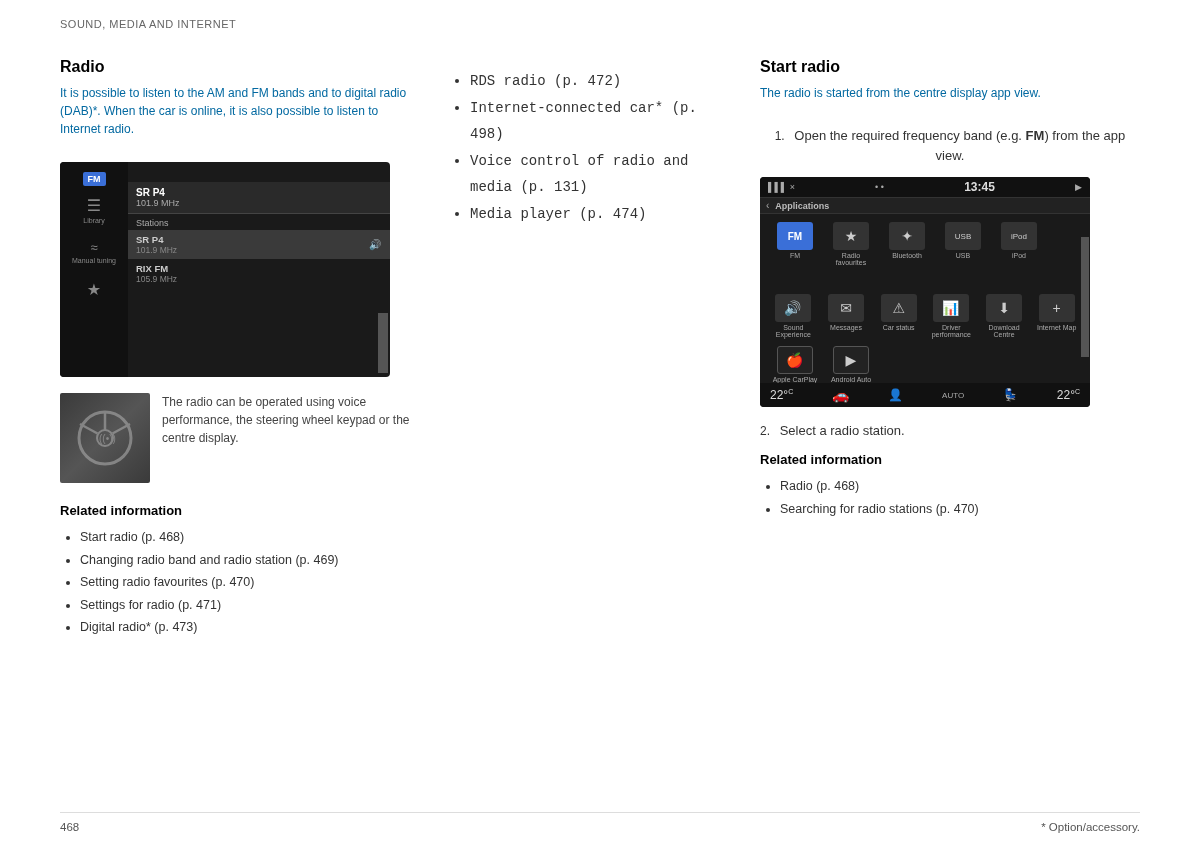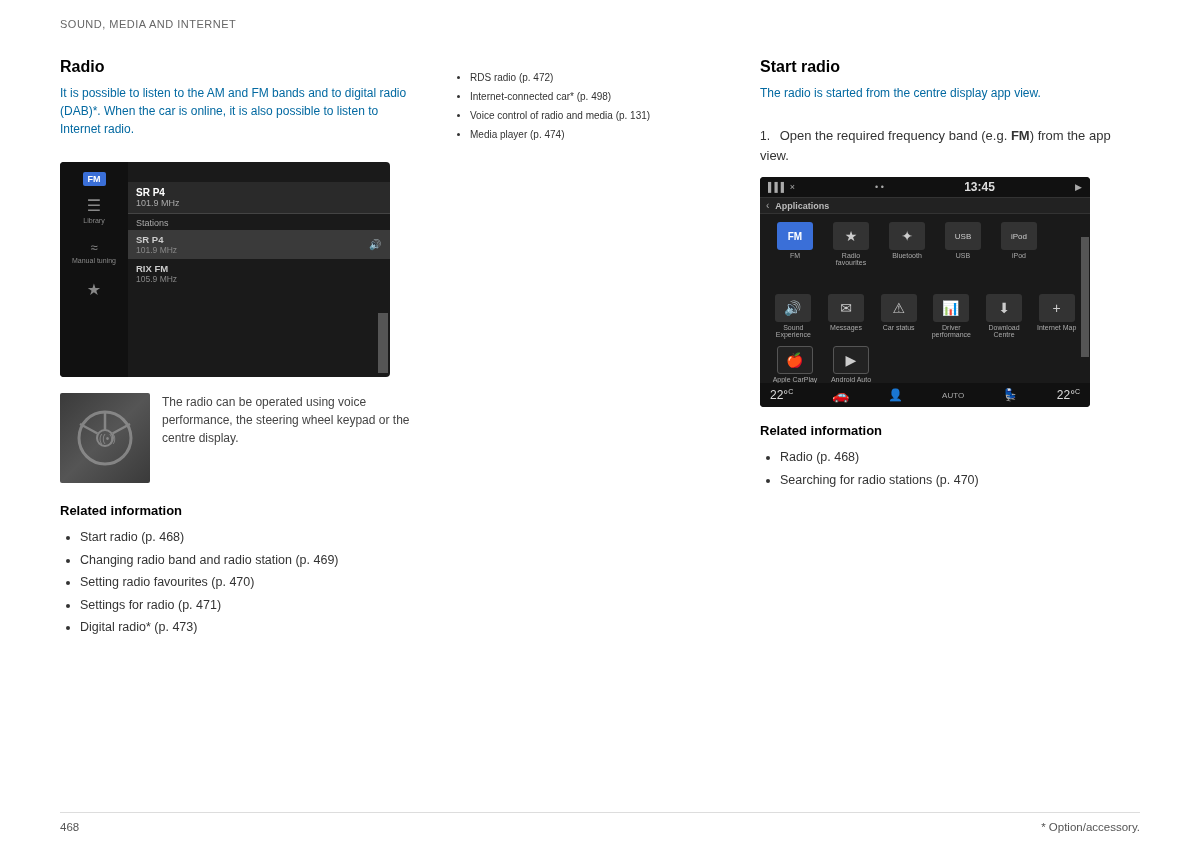--- a/index.html
+++ b/index.html
@@ -168,30 +168,32 @@
     ul.related-list {
       list-style: disc;
       padding-left: 20px;
       font-size: 12.5px;
       line-height: 1.8;
       color: #333;
     }
     .bullet-list {
       list-style: disc;
       padding-left: 20px;
-      font-size: 10px;
+      font-size: 14px;
       line-height: 1.9;
       color: #333;
       margin-top: 10px;
+      font-family: Liberation Mono, monospace;
     }
     .right-col .step-text {
       font-size: 13px;
       color: #333;
       line-height: 1.5;
       margin-bottom: 12px;
+      text-align: center;
     }
     .step-num { font-size: 12px; margin-right: 6px; }
     .car-display {
       width: 330px;
       height: 230px;
       background: #1a1a1a;
       border-radius: 4px;
       overflow: hidden;
       margin-bottom: 16px;
       position: relative;
@@ -482,20 +484,24 @@
         <span class="cd-temp">22°<sup style="font-size:7px;">C</sup></span>
         <span style="color:#aaa;font-size:14px;">🚗</span>
         <span style="color:#aaa;font-size:12px;">👤</span>
         <span class="cd-auto">AUTO</span>
         <span style="color:#aaa;font-size:12px;">💺</span>
         <span class="cd-temp">22°<sup style="font-size:7px;">C</sup></span>
       </div>
       <div class="cd-barcode"></div>
     </div>
 
+    <p class="step2-text">
+      <span class="step-num">2.</span>
+      <span>Select a radio station.</span>
+    </p>
 
     <h3 class="related-title">Related information</h3>
     <ul class="related-list">
       <li>Radio (p. 468)</li>
       <li>Searching for radio stations (p. 470)</li>
     </ul>
   </div>
 
 </div>
 

